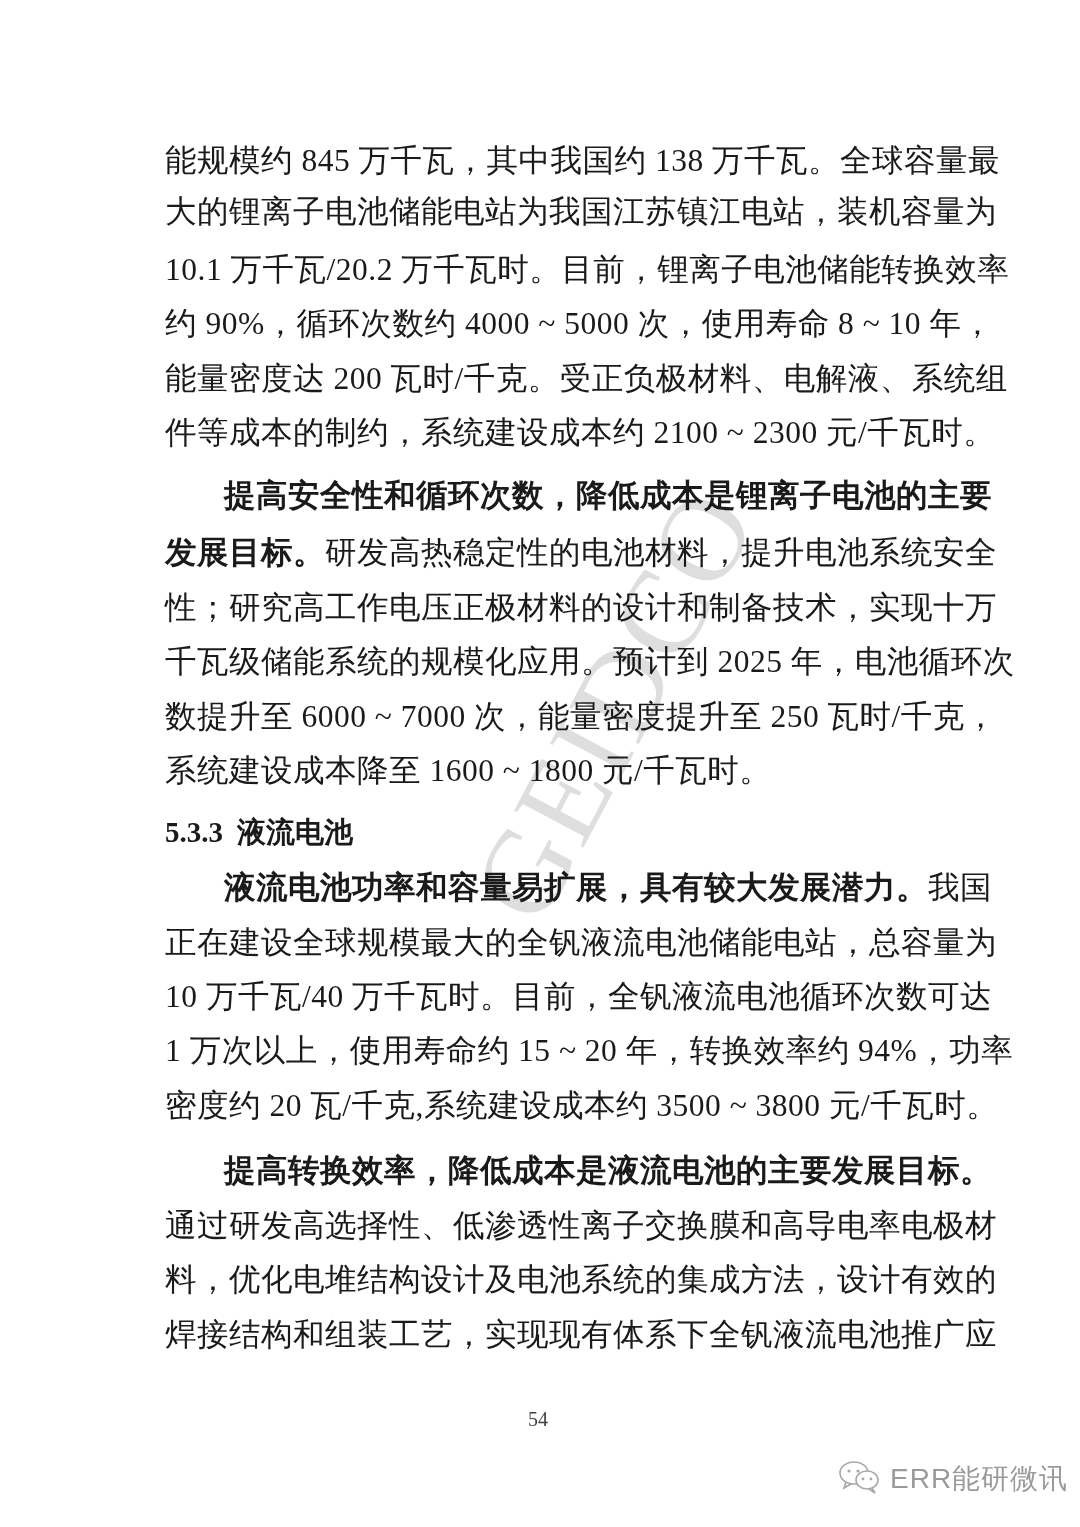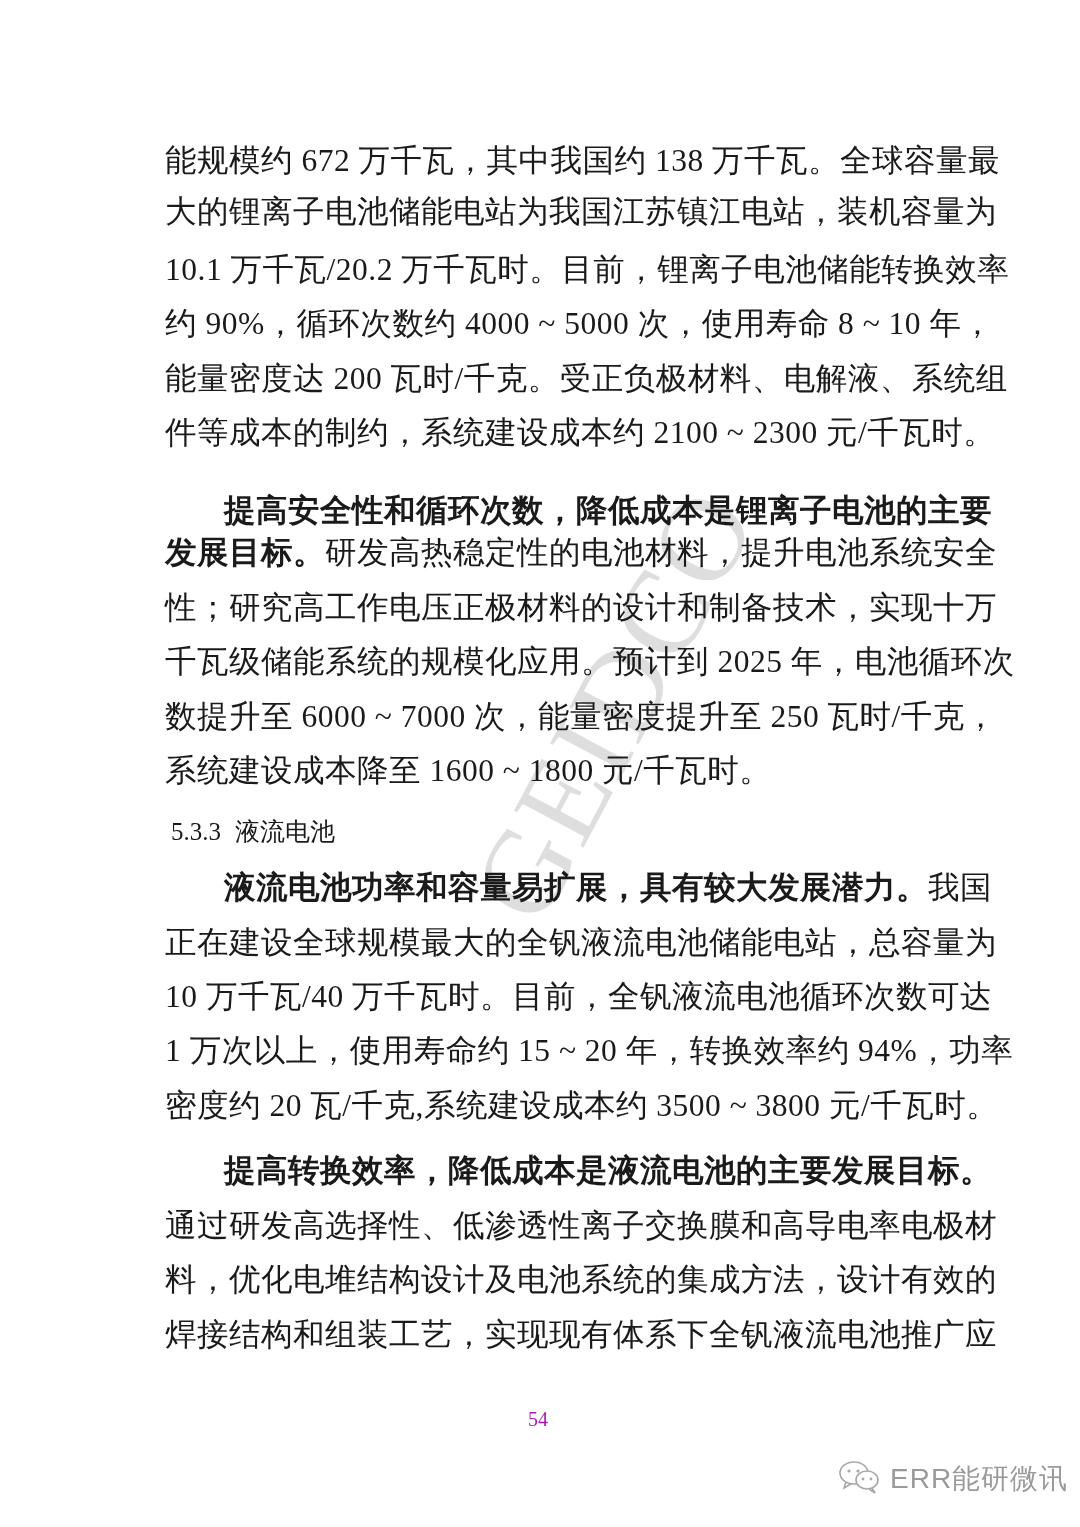--- a/index.html
+++ b/index.html
@@ -5,47 +5,47 @@
   html, body { margin: 0; padding: 0; background: #ffffff; }
   body { width: 1080px; height: 1527px; position: relative; overflow: hidden;
          font-family: "Liberation Serif", "DejaVu Serif", serif; color: #1a1a1a; }
   .page { position: absolute; left: 0; top: 0; width: 1080px; height: 1527px; background: #fff; }
   .line { position: absolute; left: 165px; width: 752px; height: 40px; font-size: 31.5px;
           line-height: 40px; white-space: nowrap; text-align: justify; text-align-last: justify;
           letter-spacing: 0.5px; }
   .line.last { text-align-last: left; font-family: Liberation Serif, serif; }
   .line.indent { left: 224px; width: 693px; }
   .bold { font-weight: bold; }
-  .heading { position: absolute; left: 165px; top: 812px; height: 40px; font-size: 25px;
-             line-height: 40px; font-weight: normal; white-space: nowrap; margin-left: 6px; }
+  .heading { position: absolute; left: 165px; top: 812px; height: 40px; font-size: 29px;
+             line-height: 40px; font-weight: bold; white-space: nowrap; }
   .heading .num { margin-right: 14px; }
-  .page-number { position: absolute; left: 528px; top: 1408px; font-size: 20px; color: #a21caf; }
+  .page-number { position: absolute; left: 528px; top: 1408px; font-size: 20px; color: #404040; }
   .watermark { position: absolute; left: 420px; top: 700px; font-size: 120px; color: rgba(0,0,0,0.13);
                transform: rotate(-62deg); transform-origin: center; font-family: "Liberation Serif", serif;
                letter-spacing: 2px; pointer-events: none; width: 320px; }
   .badge { position: absolute; left: 838px; top: 1460px; display: flex; gap: 8px;
            color: #9a9a9a; font-family: "Liberation Sans", "DejaVu Sans", sans-serif; font-size: 28px;
            letter-spacing: 1px; }
   .badge svg { display: block; }
 </style>
 </head>
 <body>
 
 <div class="page">
 
   <div class="watermark">GEIDCO</div>
 
-  <div class="line" style="top:141px">能规模约 672 万千瓦，其中我国约 138 万千瓦。全球容量最</div>
+  <div class="line" style="top:141px">能规模约 845 万千瓦，其中我国约 138 万千瓦。全球容量最</div>
   <div class="line" style="top:192px">大的锂离子电池储能电站为我国江苏镇江电站，装机容量为</div>
   <div class="line" style="top:250px">10.1 万千瓦/20.2 万千瓦时。目前，锂离子电池储能转换效率</div>
   <div class="line" style="top:304px">约 90%，循环次数约 4000 ~ 5000 次，使用寿命 8 ~ 10 年，</div>
   <div class="line" style="top:359px">能量密度达 200 瓦时/千克。受正负极材料、电解液、系统组</div>
   <div class="line last" style="top:413px">件等成本的制约，系统建设成本约 2100 ~ 2300 元/千瓦时。</div>
 
-  <div class="line indent bold" style="top:491px">提高安全性和循环次数，降低成本是锂离子电池的主要</div>
+  <div class="line indent bold" style="top:476px">提高安全性和循环次数，降低成本是锂离子电池的主要</div>
   <div class="line" style="top:533px"><span class="bold">发展目标。</span><span>研发高热稳定性的电池材料，提升电池系统安全</span></div>
   <div class="line" style="top:588px">性；研究高工作电压正极材料的设计和制备技术，实现十万</div>
   <div class="line" style="top:642px">千瓦级储能系统的规模化应用。预计到 2025 年，电池循环次</div>
   <div class="line" style="top:697px">数提升至 6000 ~ 7000 次，能量密度提升至 250 瓦时/千克，</div>
   <div class="line last" style="top:751px">系统建设成本降至 1600 ~ 1800 元/千瓦时。</div>
 
   <div class="heading">
     <span class="num">5.3.3</span><span>液流电池</span>
   </div>
 

